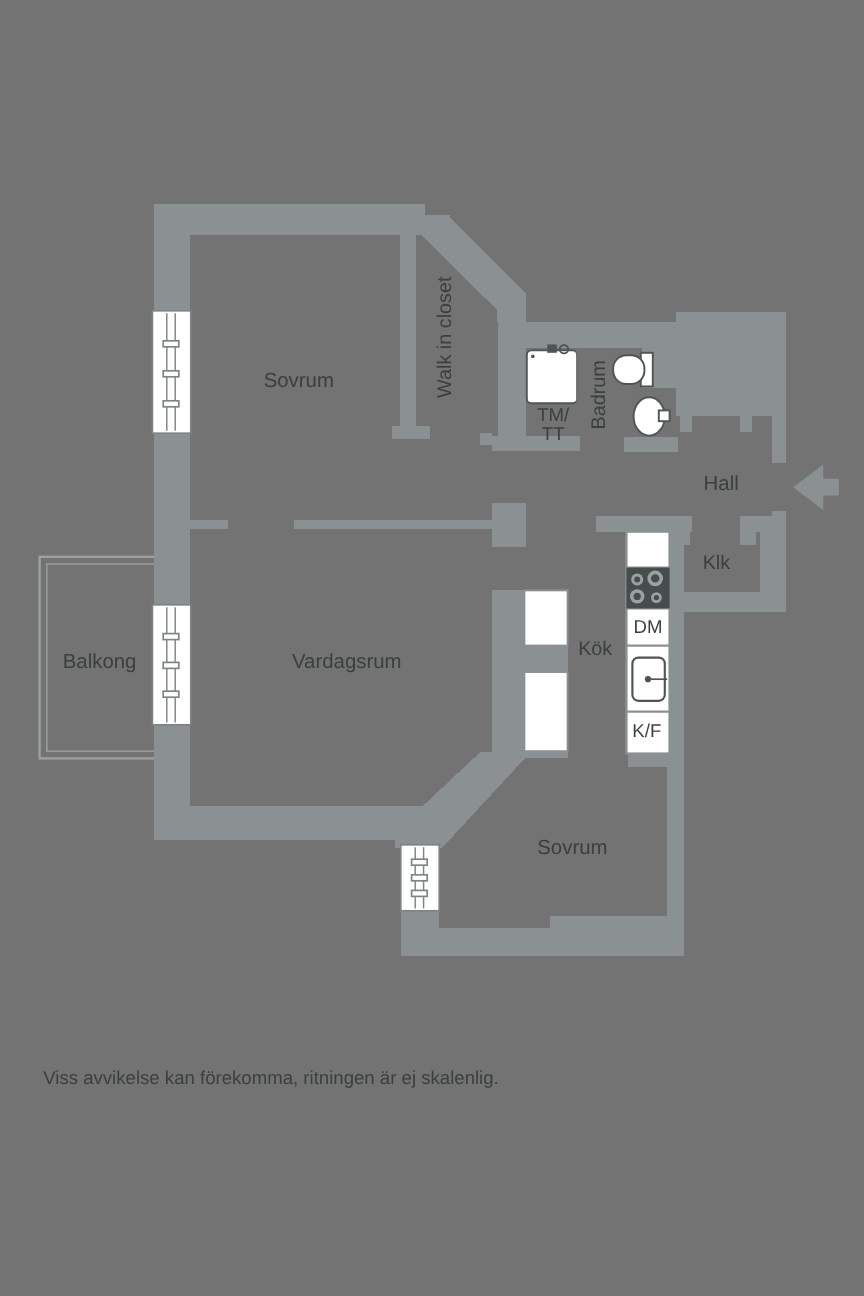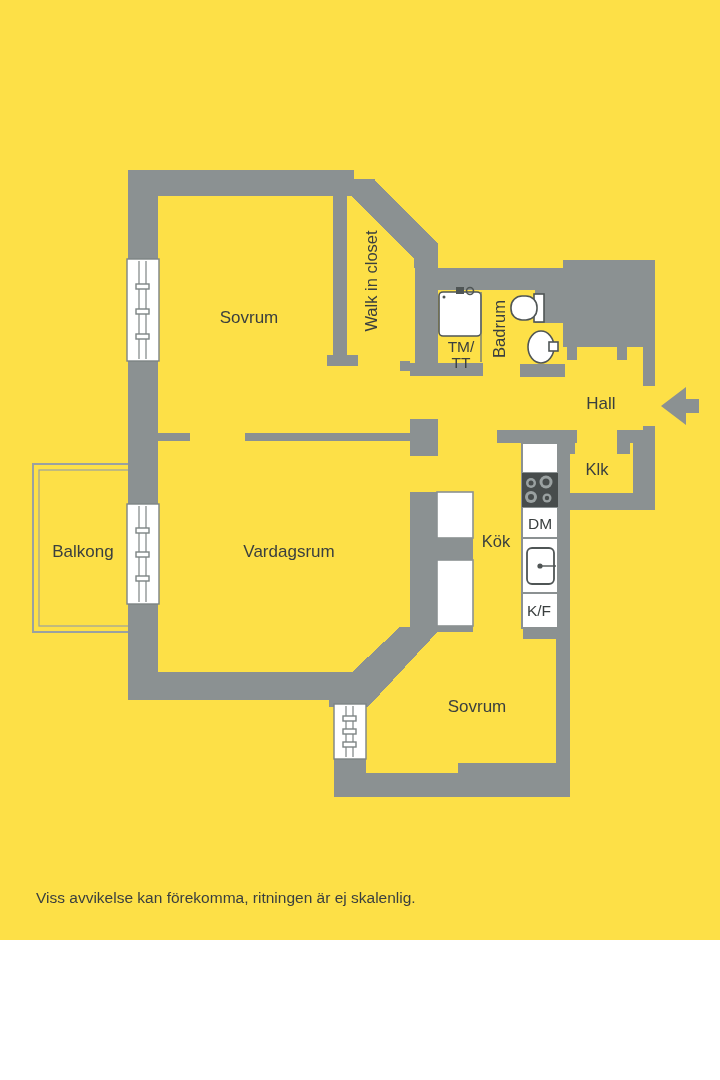--- a/index.html
+++ b/index.html
@@ -1,16 +1,16 @@
 <!DOCTYPE html>
 <html><head>
 <meta charset="utf-8">
 <style>
   html,body{margin:0;padding:0;background:#ffffff;}
-  .page{position:relative;width:720px;height:940px;background:#fde047;overflow:hidden;
+  .page{position:relative;width:720px;height:1080px;background:#737373;overflow:hidden;
         font-family:"Liberation Sans",sans-serif;}
   svg{position:absolute;left:0;top:0;}
   text{fill:#3A3F3F;font-family:"Liberation Sans",sans-serif;}
   .lbl{font-size:17px;}
   .lbl-md{font-size:16.5px;}
   .lbl-sm{font-size:15.5px;}
   .fixture{fill:#ffffff;stroke:#4F5555;stroke-width:1.6;}
   .winframe{fill:#ffffff;stroke:#7D8484;stroke-width:1.4;}
   .winline{stroke:#7D8484;stroke-width:1.2;}
   .cellline{stroke:#8B9192;stroke-width:2;}

